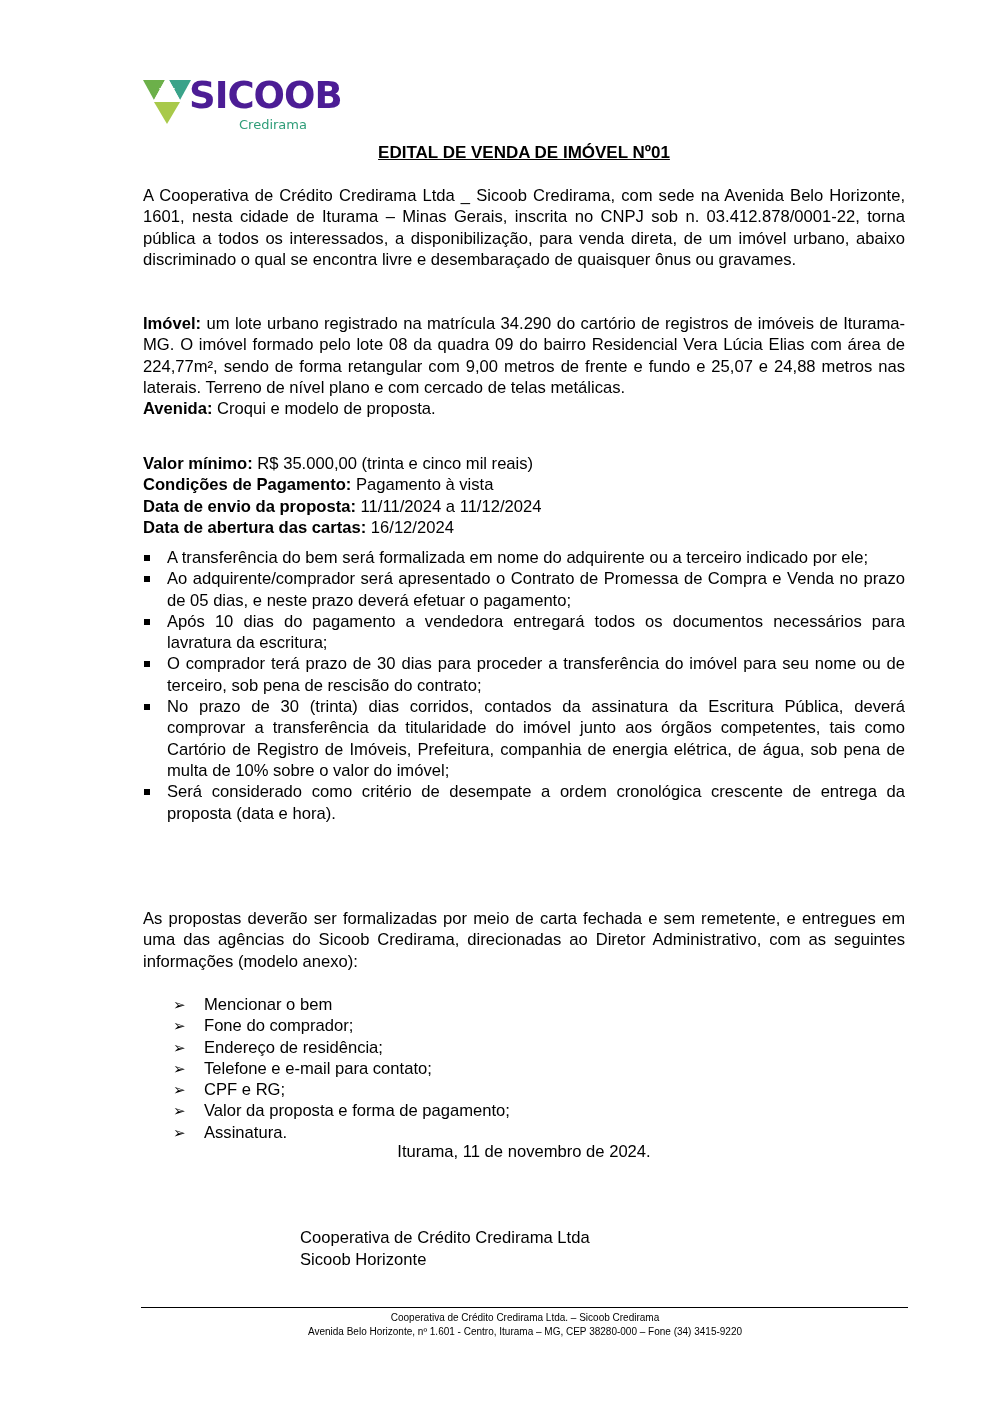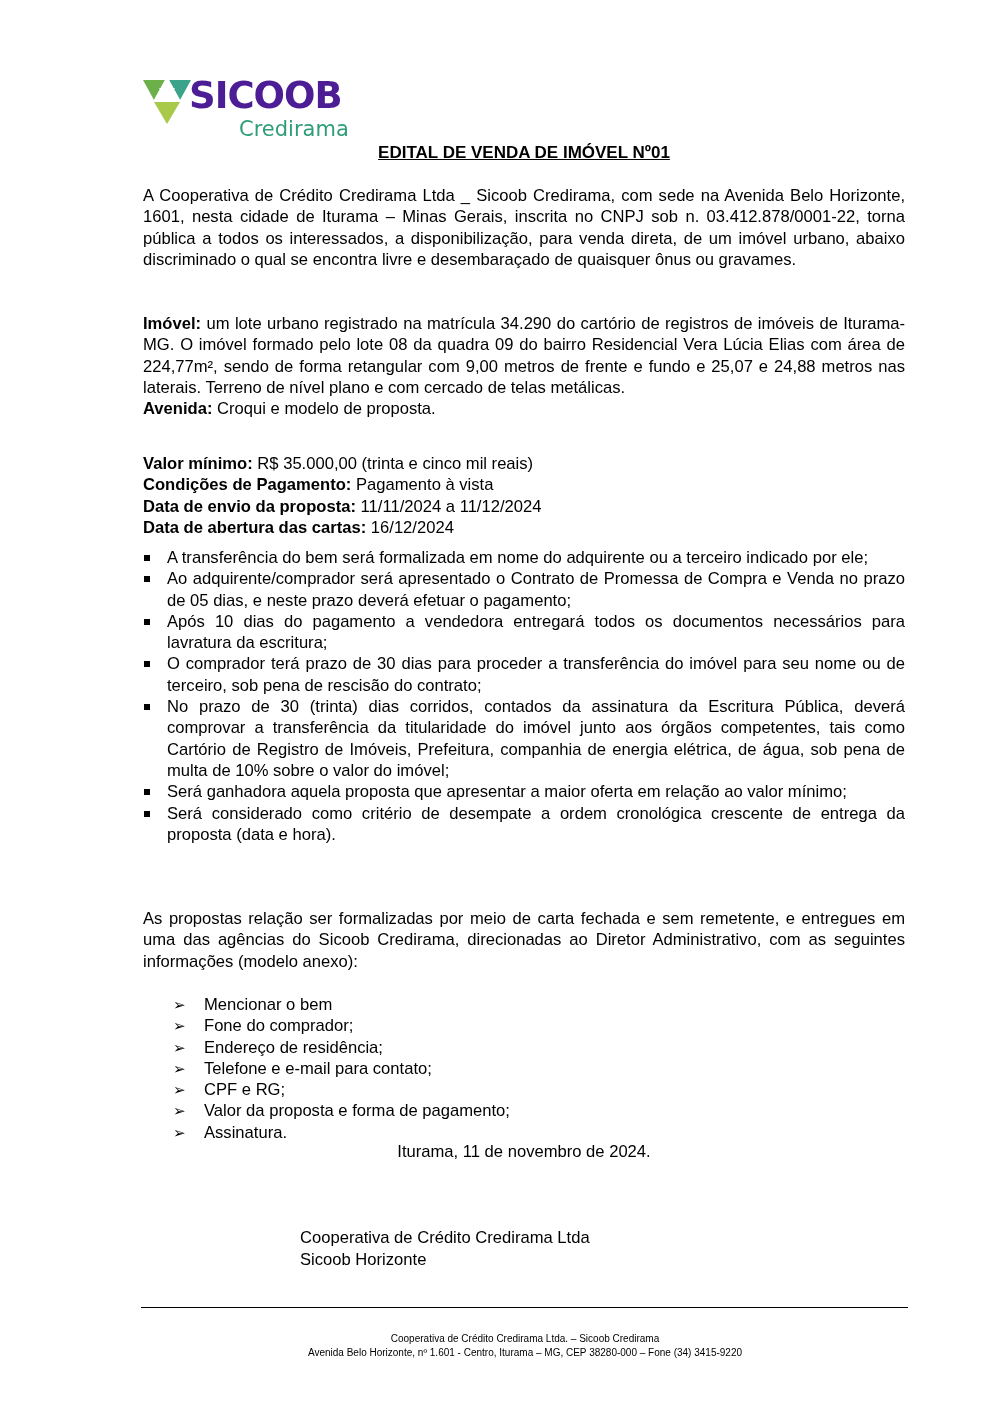--- a/index.html
+++ b/index.html
@@ -3,36 +3,36 @@
 <meta charset="utf-8">
 <style>
   html, body { margin: 0; padding: 0; background: #ffffff; }
   body { width: 1000px; height: 1413px; position: relative; overflow: hidden;
          font-family: "Liberation Sans", sans-serif; color: #000; }
   .logo { position: absolute; left: 143px; top: 78px; width: 200px; height: 60px; }
   .logo svg.mark { position: absolute; left: 0; top: 2px; }
   .logo .brand { position: absolute; left: 46px; top: -4px; font-family: "DejaVu Sans", sans-serif;
                  font-weight: bold; font-size: 37px; color: #4c1d95; letter-spacing: -1px; }
   .logo .sub { position: absolute; left: 96px; top: 39px; font-family: "DejaVu Sans", sans-serif;
-               font-size: 21px; color: #2f9d78; }
+               font-size: 13px; color: #2f9d78; }
   .title { position: absolute; left: 0; width: 1048px; top: 143px; text-align: center;
            font-weight: bold; font-size: 17px; text-decoration: underline; }
   .txt { position: absolute; left: 143px; width: 762px; font-size: 16.6px; line-height: 21.3px; }
   .just-last { text-align: justify; text-align-last: left; }
   .b { font-weight: bold; }
   ul.sq { list-style: none; margin: 0; padding: 0; }
   ul.sq li { position: relative; padding-left: 24px; text-align: justify; }
   ul.sq li .bullet { position: absolute; left: 1px; top: 8px; width: 6px; height: 6px; background: #000; }
   ul.arr { list-style: none; margin: 0; padding: 0; }
   ul.arr li { position: relative; padding-left: 61px; }
   ul.arr li .arrow { position: absolute; left: 30px; top: 0; font-size: 15px; }
   .date { position: absolute; left: 143px; width: 762px; top: 1142px; text-align: center; font-size: 16.6px; }
   .sig { position: absolute; left: 300px; width: 448px; top: 1227px; text-align: left; font-size: 16.6px; line-height: 22px; }
   .footer-line { position: absolute; left: 141px; width: 767px; top: 1307px; height: 1px; background: #000; }
-  .footer { position: absolute; left: 100px; width: 850px; top: 1311px; text-align: center; font-size: 10px; line-height: 14px; margin-top: 21px; }
+  .footer { position: absolute; left: 100px; width: 850px; top: 1311px; text-align: center; font-size: 10px; line-height: 14px; }
 </style>
 </head>
 <body>
 
 <div class="logo">
   <svg class="mark" width="48" height="44" viewBox="0 0 48 44">
     <polygon points="0,0 22,0 11,20" fill="#6cb04a"></polygon>
     <polygon points="26,0 48,0 37,20" fill="#3aa38a"></polygon>
     <polygon points="11,22 37,22 24,44" fill="#a8c94a"></polygon>
     <polygon points="22,0 26,0 37,20 11,20" fill="#ffffff"></polygon>
@@ -58,26 +58,26 @@
   <div><span class="b">Data de abertura das cartas:</span><span> 16/12/2024</span></div>
 </div>
 
 <div class="txt" style="top:547px;">
   <ul class="sq">
     <li><span class="bullet"></span><span>A transferência do bem será formalizada em nome do adquirente ou a terceiro indicado por ele;</span></li>
     <li><span class="bullet"></span><span>Ao adquirente/comprador será apresentado o Contrato de Promessa de Compra e Venda no prazo de 05 dias, e neste prazo deverá efetuar o pagamento;</span></li>
     <li><span class="bullet"></span><span>Após 10 dias do pagamento a vendedora entregará todos os documentos necessários para lavratura da escritura;</span></li>
     <li><span class="bullet"></span><span>O comprador terá prazo de 30 dias para proceder a transferência do imóvel para seu nome ou de terceiro, sob pena de rescisão do contrato;</span></li>
     <li><span class="bullet"></span><span>No prazo de 30 (trinta) dias corridos, contados da assinatura da Escritura Pública, deverá comprovar a transferência da titularidade do imóvel junto aos órgãos competentes, tais como Cartório de Registro de Imóveis, Prefeitura, companhia de energia elétrica, de água, sob pena de multa de 10% sobre o valor do imóvel;</span></li>
-    <li><span class="bullet"></span><span>Será ganhadora aquela proposta que apresentar a maior oferta em relação ao valor mínimo;</span></li>
+    <li><span class="bullet"></span></li>
     <li><span class="bullet"></span><span>Será considerado como critério de desempate a ordem cronológica crescente de entrega da proposta (data e hora).</span></li>
   </ul>
 </div>
 
-<div class="txt just-last" style="top:908px;">As propostas relação ser formalizadas por meio de carta fechada e sem remetente, e entregues em uma das agências do Sicoob Credirama, direcionadas ao Diretor Administrativo, com as seguintes informações (modelo anexo):</div>
+<div class="txt just-last" style="top:908px;">As propostas deverão ser formalizadas por meio de carta fechada e sem remetente, e entregues em uma das agências do Sicoob Credirama, direcionadas ao Diretor Administrativo, com as seguintes informações (modelo anexo):</div>
 
 <div class="txt" style="top:994px;">
   <ul class="arr">
     <li><span class="arrow">➢</span><span>Mencionar o bem</span></li>
     <li><span class="arrow">➢</span><span>Fone do comprador;</span></li>
     <li><span class="arrow">➢</span><span>Endereço de residência;</span></li>
     <li><span class="arrow">➢</span><span>Telefone e e-mail para contato;</span></li>
     <li><span class="arrow">➢</span><span>CPF e RG;</span></li>
     <li><span class="arrow">➢</span><span>Valor da proposta e forma de pagamento;</span></li>
     <li><span class="arrow">➢</span><span>Assinatura.</span></li>

